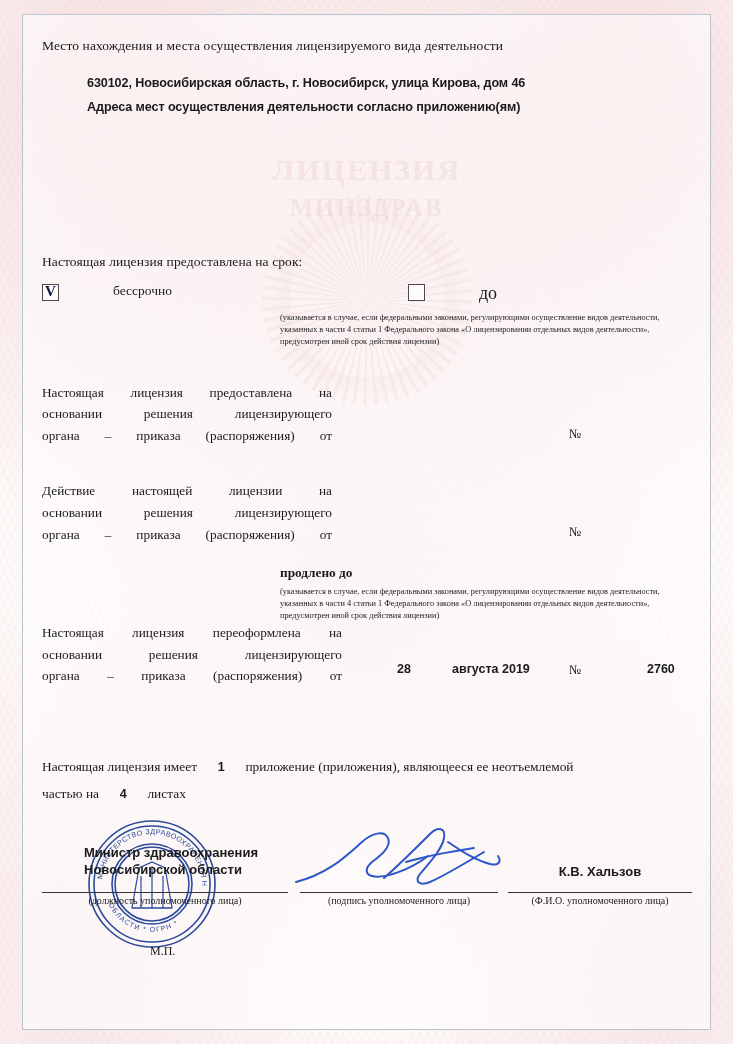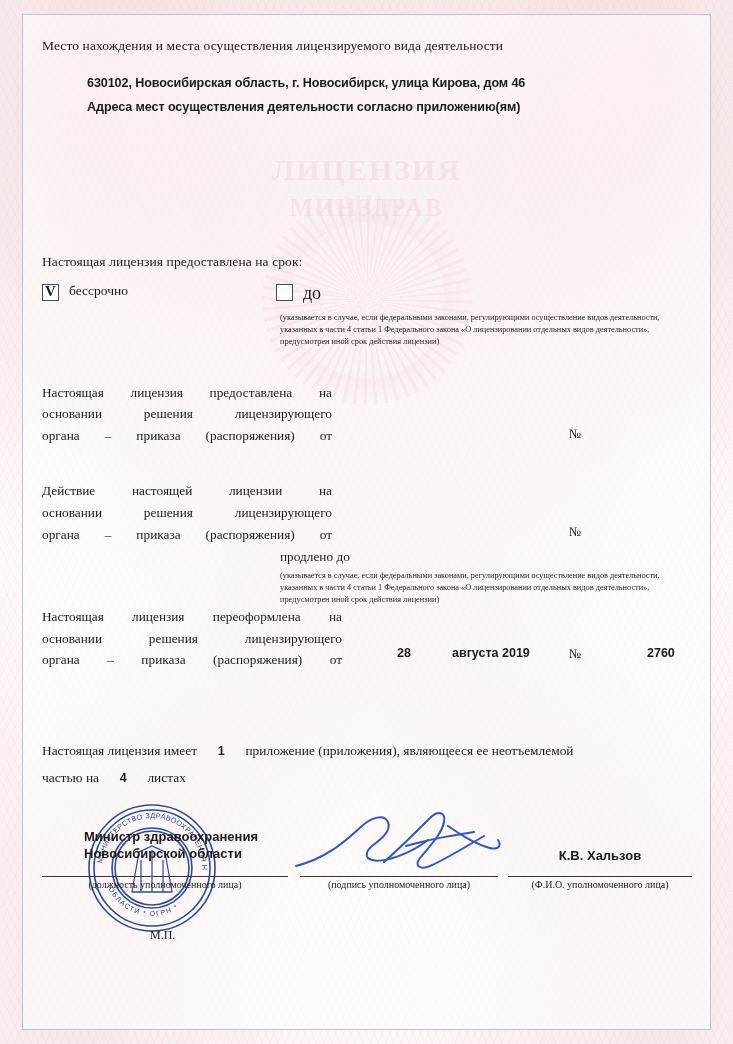--- a/index.html
+++ b/index.html
@@ -100,20 +100,21 @@
     margin-bottom: 10px;
   }
   .term-title {
     margin-top: 140px;
     font-size: 13.5px;
   }
   .term-row {
     margin-top: 14px;
     display: flex;
     align-items: flex-start;
+    gap: 44px;
   }
   .checkbox {
     width: 17px;
     height: 17px;
     border: 1px solid #4a4a4a;
     background: rgba(255,255,255,0.75);
     box-sizing: border-box;
     position: relative;
     flex: 0 0 auto;
   }
@@ -156,21 +157,22 @@
     text-align-last: justify;
   }
   .num-mark {
     position: absolute;
     font-size: 13px;
     font-family: "Liberation Serif", serif;
   }
   .prodleno {
     margin-left: 238px;
     font-size: 13.3px;
-    margin-top: 4px;
+    margin-top: 20px;
+    font-weight: bold;
   }
   .fine-indent2 {
     margin-left: 238px;
     max-width: 455px;
     margin-top: 5px;
   }
   .reissue {
     position: relative;
     min-height: 62px;
   }

